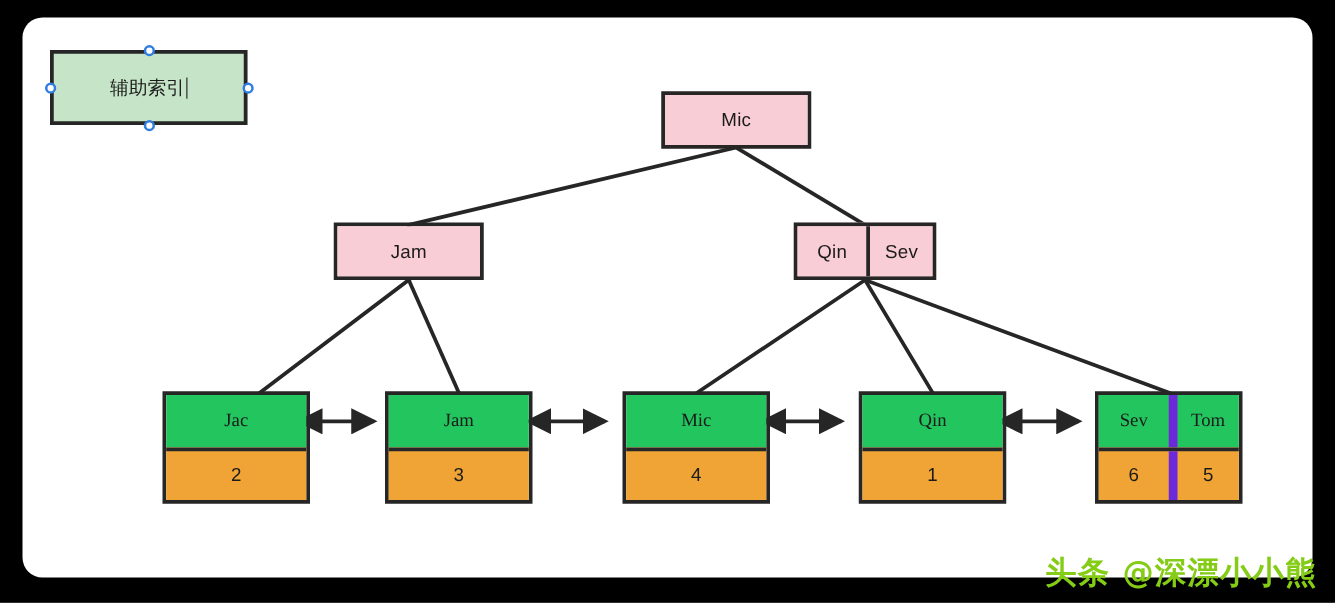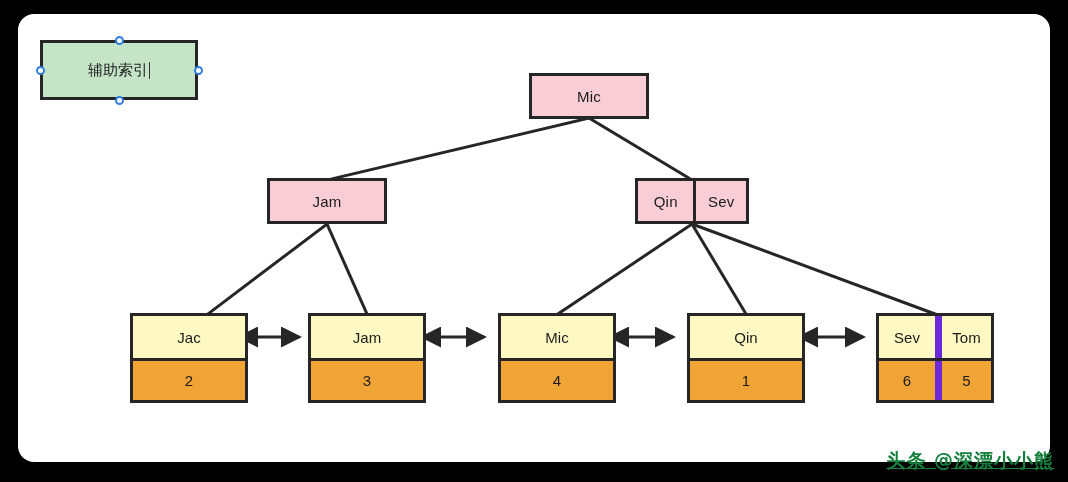--- a/index.html
+++ b/index.html
@@ -62,21 +62,21 @@
     position: absolute;
     box-sizing: border-box;
     border: 3px solid #262626;
     display: flex;
     flex-direction: column;
   }
   .leaf-row {
     display: flex;
     box-sizing: border-box;
   }
-  .leaf-row.keys { background: #fef9c3; }
+  .leaf-row.keys { background: #22c55e; font-family: Liberation Serif, serif; }
   .leaf-row.vals { background: #f0a436; border-top: 3px solid #262626; }
   .leaf-cell {
     box-sizing: border-box;
     display: flex;
     align-items: center;
     justify-content: center;
     font-size: 15px;
     color: #1b1b1b;
   }
   .leaf-cell + .leaf-cell { border-left: 7px solid #6d28d9; }
@@ -109,27 +109,26 @@
     border-radius: 50%;
     background: #ffffff;
     border: 2px solid #2f7de1;
     box-sizing: border-box;
   }
   
   .watermark {
     position: absolute;
     right: 14px;
     bottom: 8px;
-    color: #15803d;
-    font-size: 19px;
+    color: #84cc16;
+    font-size: 25px;
     font-weight: bold;
     letter-spacing: 1px;
     white-space: nowrap;
     font-family: "DejaVu Sans", "Liberation Sans", sans-serif;
-    text-decoration: underline;
   }
 </style>
 </head>
 <body>
 
 <div id="stage">
   <div class="canvas">
 
     <svg class="edges" viewBox="0 0 1032 448">
       <g stroke="#262626" stroke-width="3" fill="none" stroke-linecap="square">

